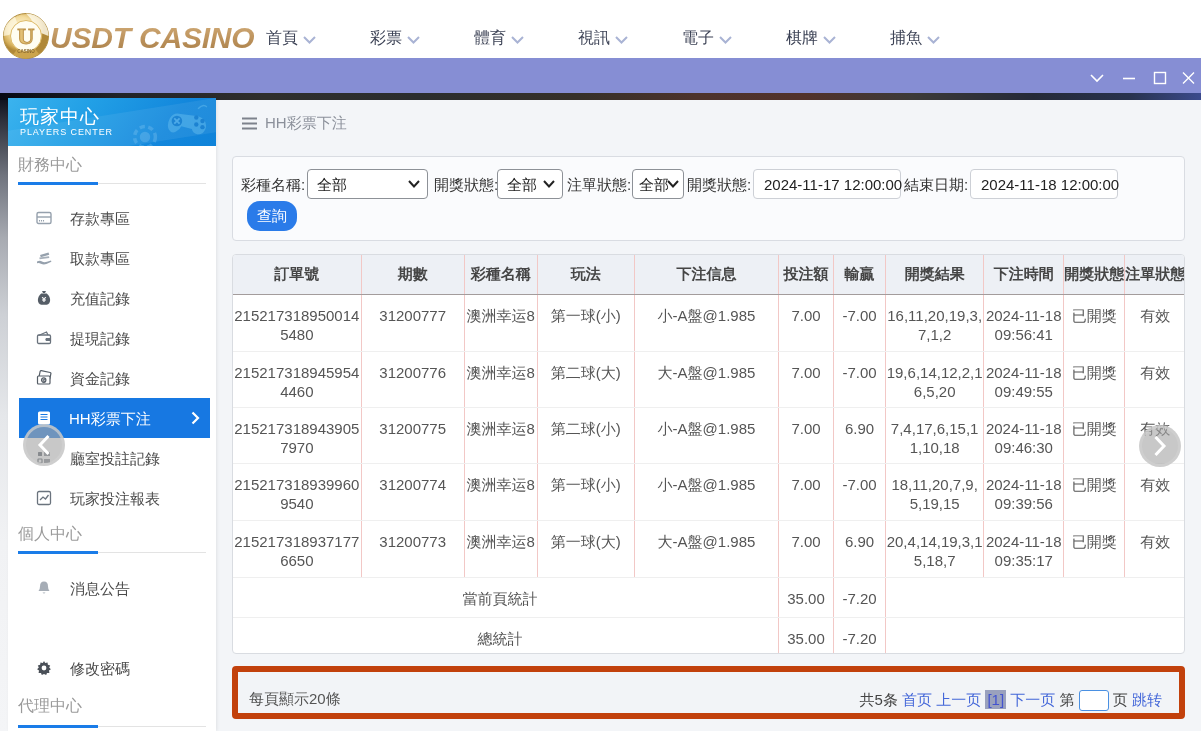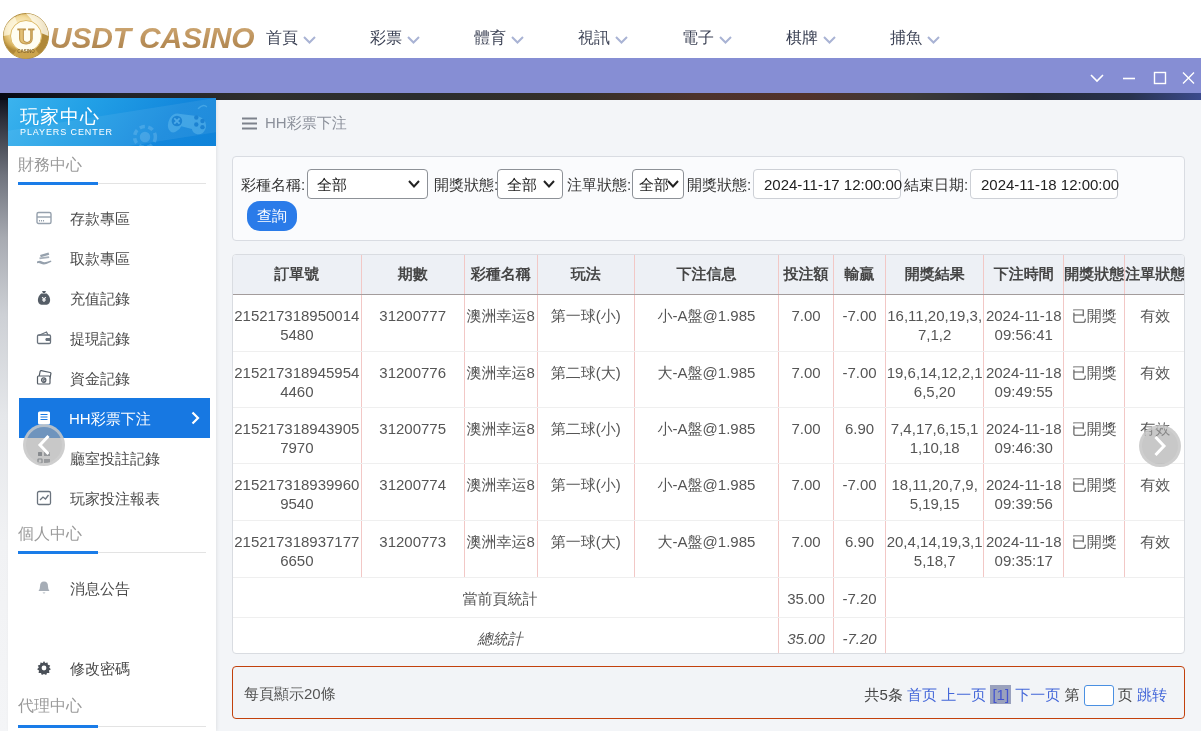--- a/index.html
+++ b/index.html
@@ -64,26 +64,26 @@
 #qbtn { left:247px; top:201px; width:50px; height:30px; background:#2a7be9; border-radius:13px; color:#fff; font-size:15px; text-align:center; line-height:30px; }
 
 
 #tablewrap { left:232px; top:254px; width:953px; height:400px; background:#fff; border:1px solid #d9dce1; border-radius:4px; overflow:hidden; }
 table { border-collapse:collapse; table-layout:fixed; width:952px; font-size:15px; color:#555; }
 th { background:#edf0f5; font-weight:bold; color:#454545; height:39px; padding:0; white-space:nowrap; border-bottom:1px solid #a39c9c; border-right:1px solid #f2c8c6; }
 td { text-align:center; border-right:1px solid #f2c8c6; border-bottom:1px solid #efefef; line-height:19px; vertical-align:top; padding-top:11px; }
 tr.datarow td { height:56px; }
 tr.r1 td, tr.r4 td, tr.r5 td { height:57px; }
 tr.sum1 td { height:40px; }
-tr.sum2 td { height:37px;font-style:italic; }
+tr.sum2 td { height:37px; }
 th:last-child, td:last-child { border-right:none; }
 tr.sumrow td.nob { border-right:none; }
 
 
-#pager { left:232px; top:666px; width:953px; height:53px; background:#f2f4f7; border:1px solid #c2410c; border-radius:4px; }
+#pager { left:232px; top:666px; width:953px; height:53px; background:#f2f4f7; border:6px solid #c2410c; border-radius:4px; }
 #pager .left { position:absolute; left:11px; top:18px; font-size:15px; color:#555; }
 #pager .right { position:absolute; right:17px; top:18px; font-size:15px; color:#454545; }
 #pager .right a { color:#4467d9; text-decoration:none; }
 #pager .cur { background:#9aa1bd; color:#4353cf; padding:1px 2px; }
 #pager .pinput { display:inline-block; width:30px; height:21px; background:#fff; border:1px solid #4a90e2; border-radius:3px; vertical-align:-6px; }
 </style>
 </head>
 <body>
 
 <div id="topbar" class="abs"></div>

